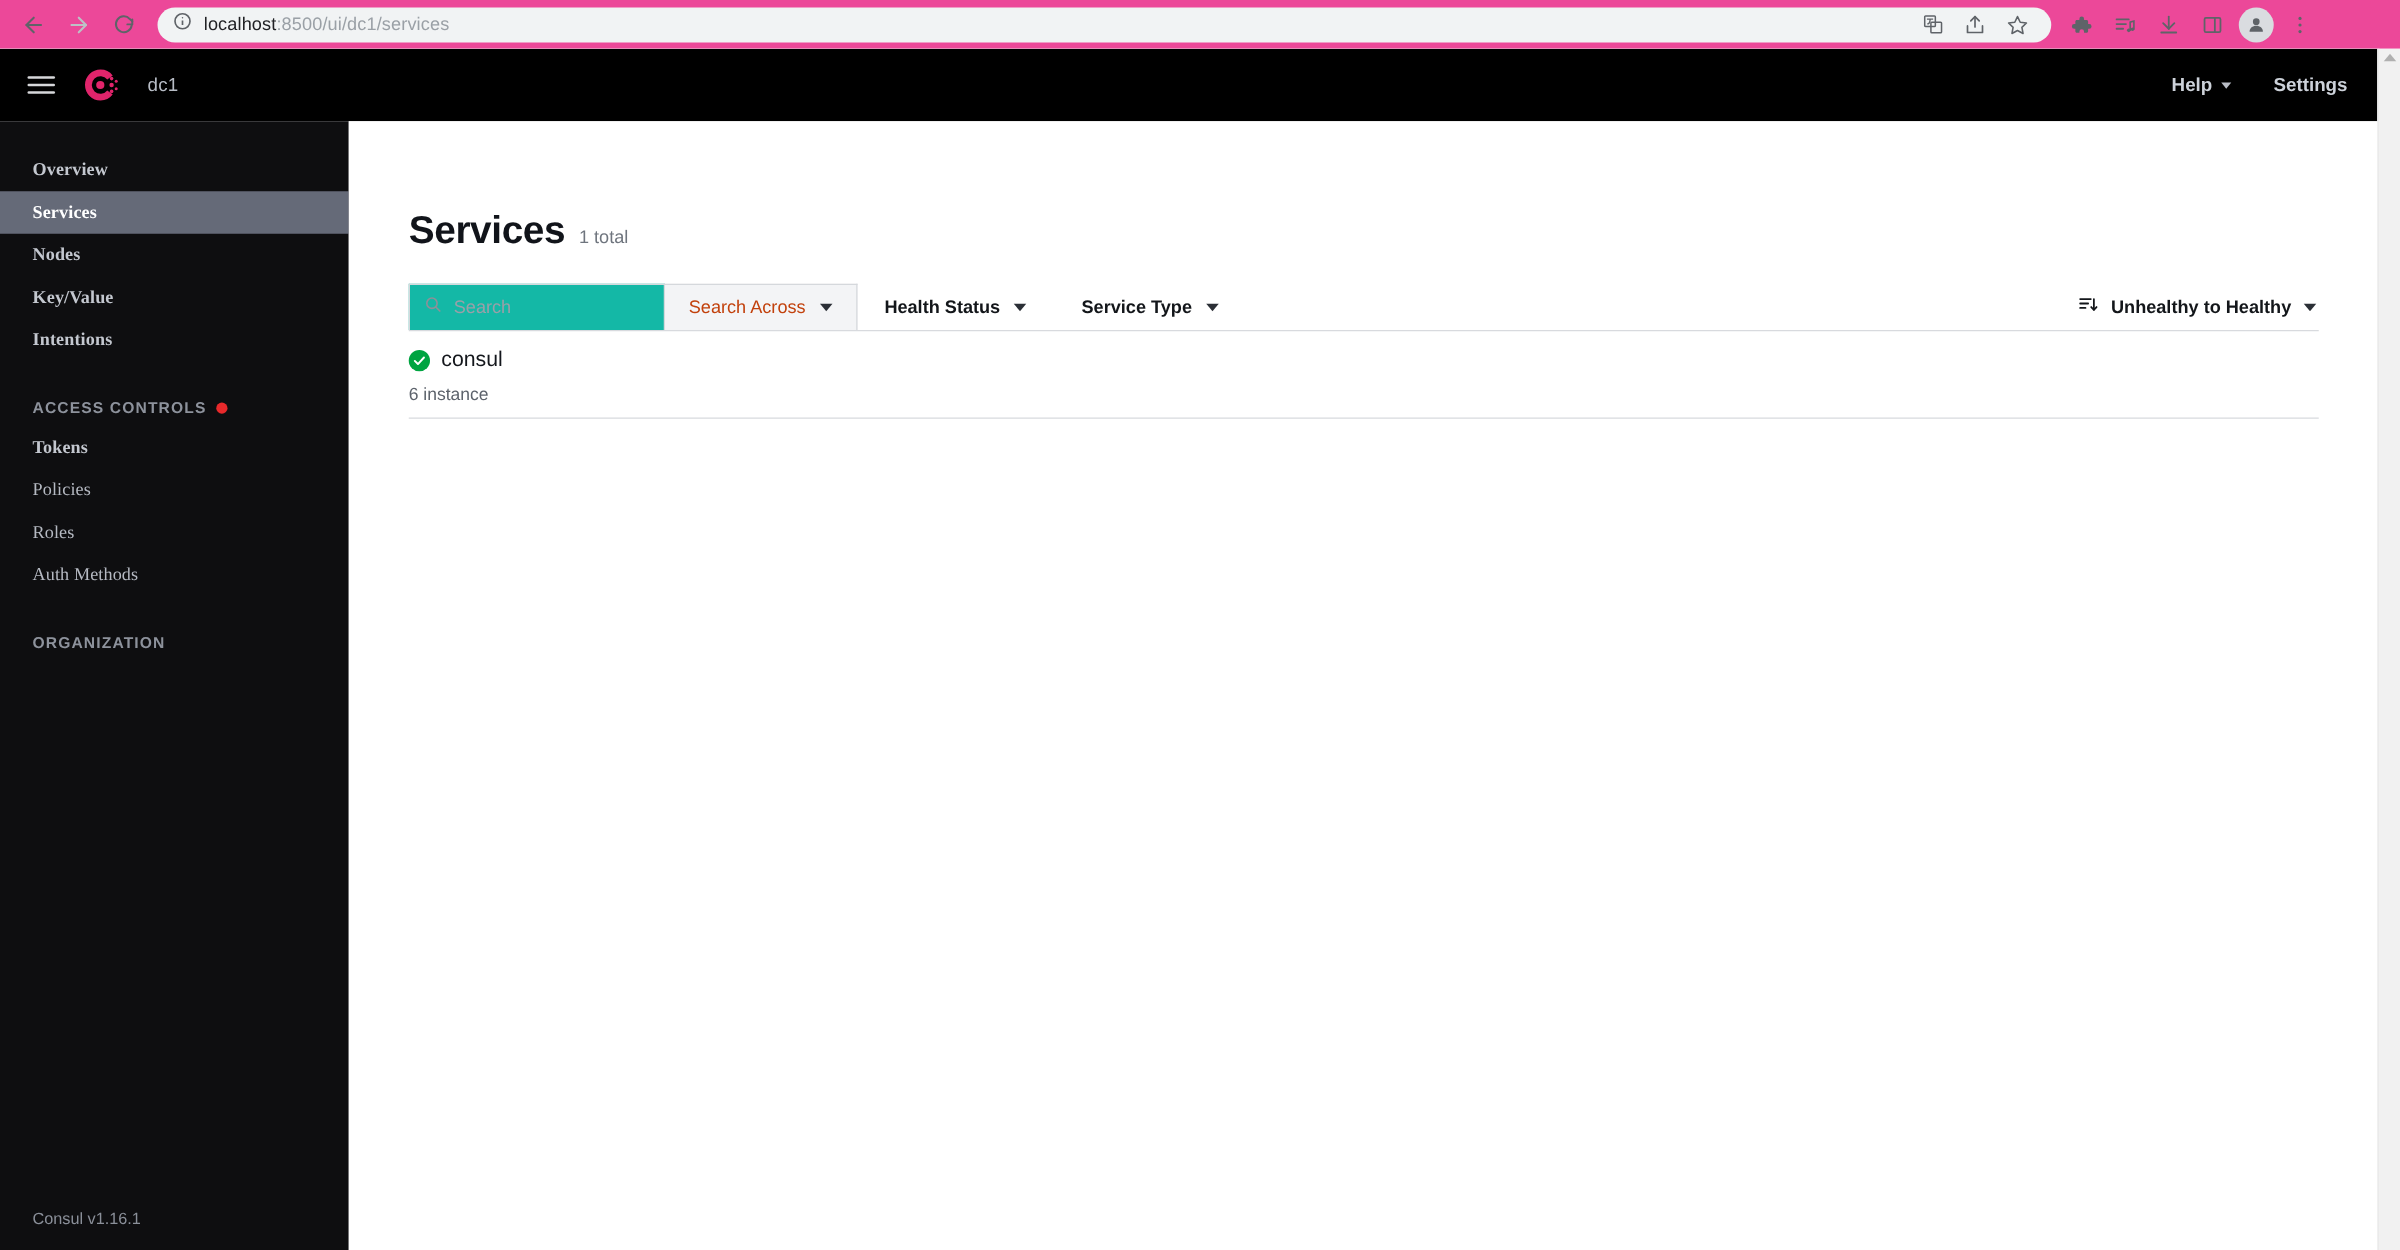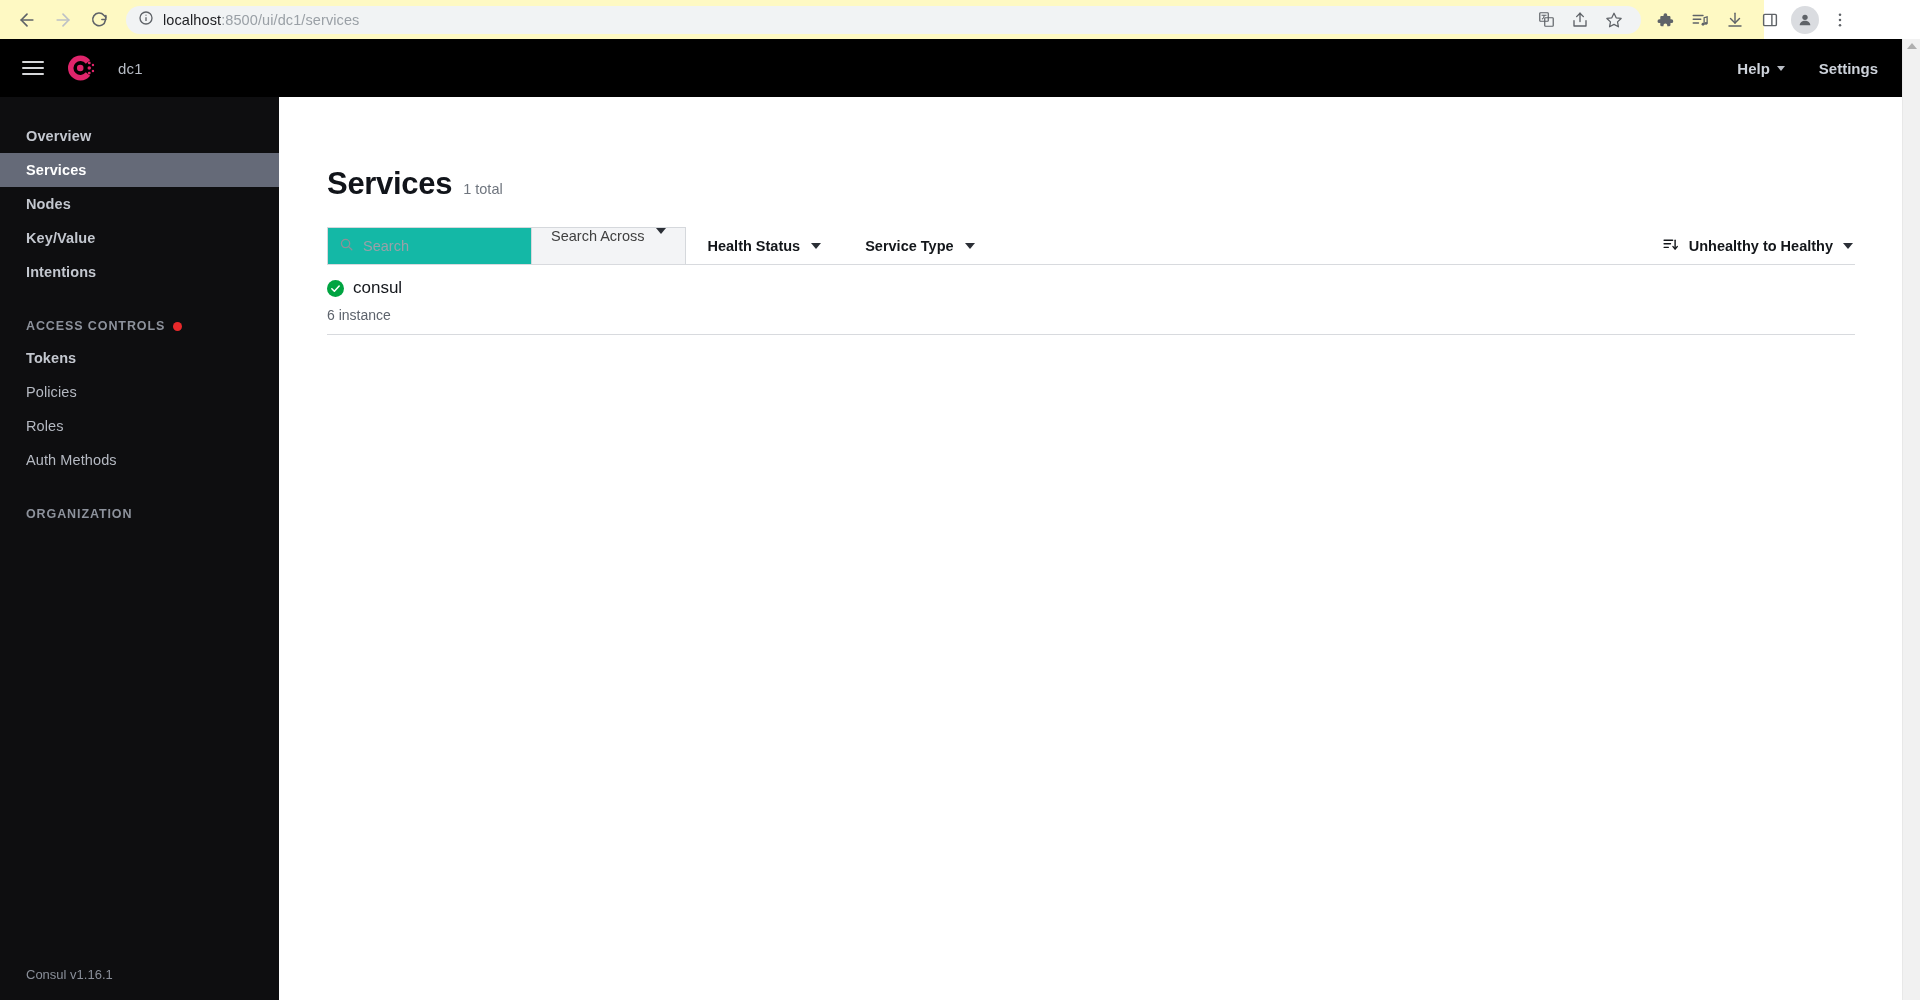--- a/index.html
+++ b/index.html
@@ -6,22 +6,22 @@
   html, body {
     width: 1920px; height: 1000px;
     overflow: hidden;
     font-family: "Liberation Sans", sans-serif;
     background: #ffffff;
   }
 
   
   .browser-bar {
     position: absolute; top: 0; left: 0;
-    width: 1764px; height: 39px;
-    background: #fef9c3;
+    width: 1920px; height: 39px;
+    background: #ec4899;
     display: flex; align-items: center;
     padding: 0 10px;
   }
   .nav-btns { display: flex; align-items: center; gap: 2px; }
   .nav-btn {
     width: 34px; height: 34px;
     display: flex; align-items: center; justify-content: center;
     border-radius: 50%;
   }
   .nav-btn svg { display: block; }
@@ -125,20 +125,21 @@
   }
   .side-list { padding-top: 22px; }
   .side-item {
     height: 34px;
     display: flex; align-items: center;
     padding-left: 26px;
     font-size: 14.5px;
     color: #c3c7cf;
     font-weight: 600;
     letter-spacing: 0.1px;
+    font-family: Liberation Serif, serif;
   }
   .side-item.active {
     background: #656a78;
     color: #ffffff;
   }
   .side-item.dim { color: #b5b9c2; font-weight: 500; }
 
   .side-section {
     margin-top: 26px;
     padding-left: 26px;
@@ -209,24 +210,24 @@
     color: #31353c;
     width: 150px;
     background: transparent;
   }
   .search-box input::placeholder { color: #9aa0a8; }
 
   .search-across {
     background: #f3f4f6;
     border: 1px solid #d5d8dc;
     border-left: none; border-bottom: none;
-    padding: 0 19px;
-    display: flex; gap: 11px;
-    font-size: 14.5px;
-    color: #404040;
+    padding: 12px 19px;
+    display: flex; align-items: center; gap: 11px;
+    font-size: 14.5px;
+    color: #c2410c;
   }
   .fbtn {
     padding: 0 22px;
     display: flex; align-items: center; gap: 11px;
     font-size: 14.5px;
     color: #13161a;
     font-weight: 600;
   }
   .chev-gray {
     width: 0; height: 0;

